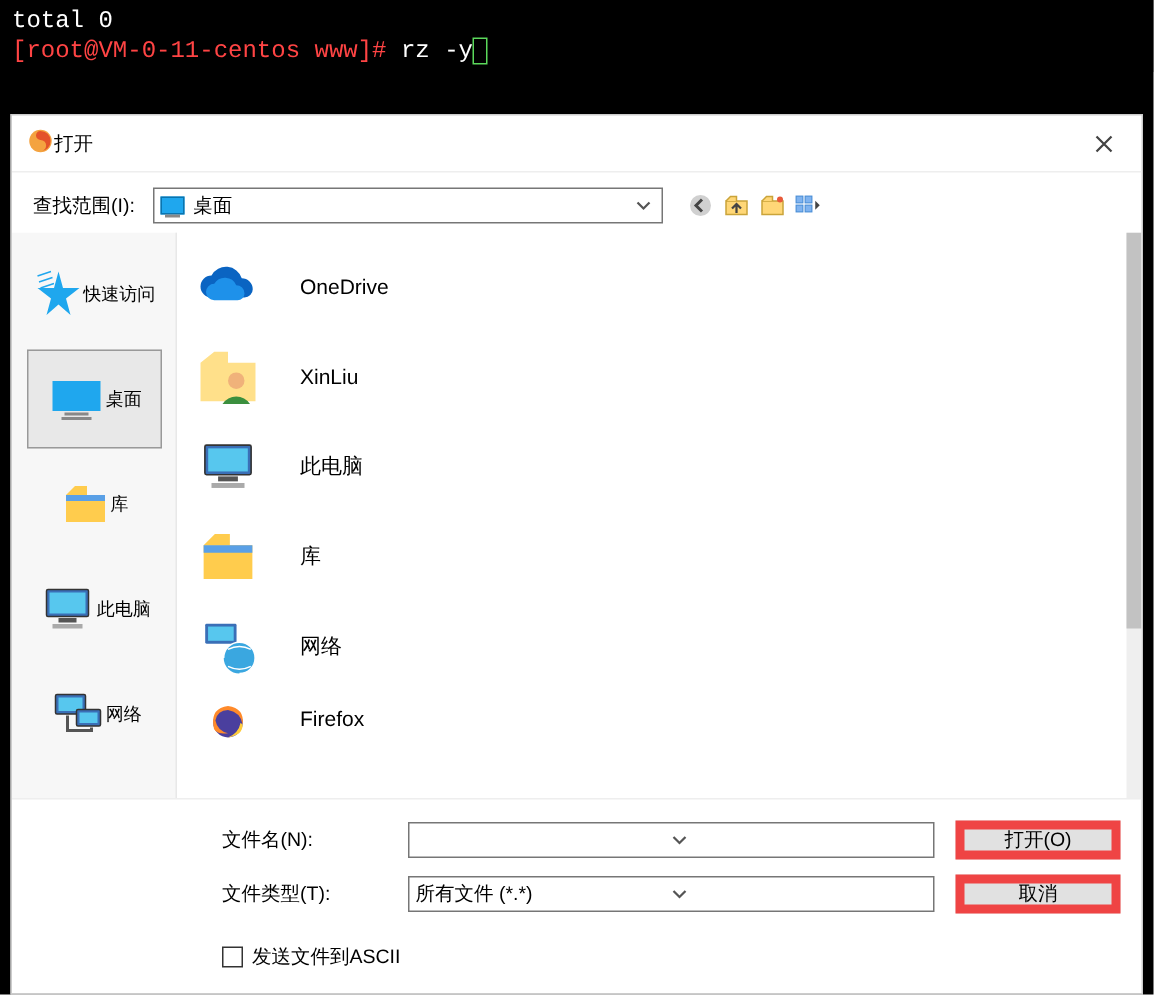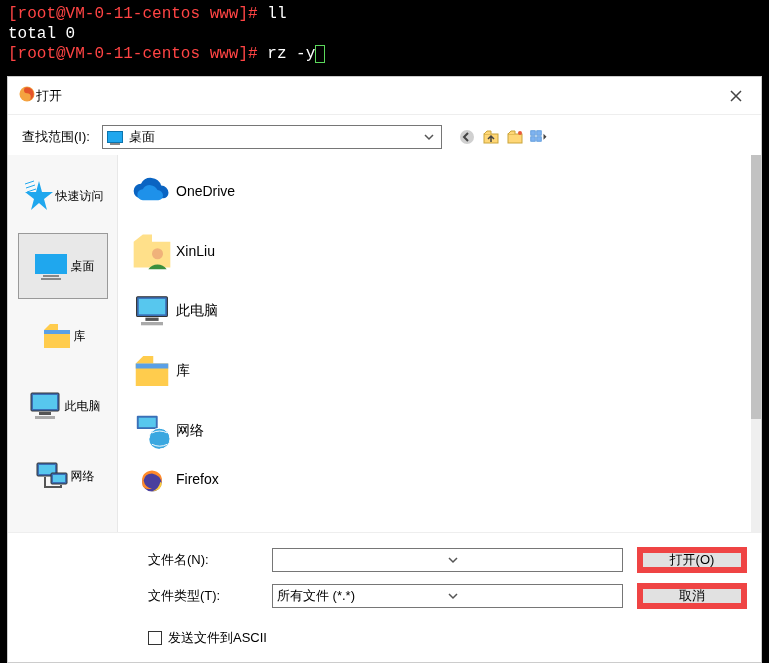--- a/index.html
+++ b/index.html
@@ -21,43 +21,40 @@
   .combo-arrow { display:flex; align-items:center; justify-content:center; width:16px; height:22px;}
   .lookin-tools { display:flex; align-items:center; gap:6px; margin-left:10px;}
   .tool-icon { width:18px; height:18px; display:flex; align-items:center; justify-content:center;}
   .body-row { display:flex; flex:1; overflow:hidden;}
   .places { width:110px; background:#f7f7f7; border-right:1px solid #e8e8e8; padding-top:6px; display:flex; flex-direction:column; align-items:center;}
   .place-item { width:90px; height:66px; display:flex; align-items:center; justify-content:center; margin:2px 0; font-size:12px; }
   .place-item .icon { height:36px; display:flex; align-items:center; justify-content:center;}
   .place-item.selected { border:1px solid #999; background:#e8e8e8;}
   .file-area { flex:1; position:relative; display:flex; flex-direction:column;}
   .file-list { flex:1; overflow:hidden; padding:6px 4px; }
-  .file-item { display:flex; align-items:center; height:60px; padding-left:6px; gap:0; font-size:14px;}
+  .file-item { display:flex; align-items:center; height:60px; padding-left:6px; gap:24px; font-size:14px;}
   .file-item .ficon { width:48px; height:48px; display:flex; align-items:center; justify-content:center;}
   .scrollbar { position:absolute; right:0; top:0; bottom:0; width:10px; background:#efefef;}
   .scrollbar .thumb { background:#c2c2c2; width:10px; }
 
   .bottom-area { border-top:1px solid #eee; padding:14px 14px 14px 140px; display:grid; grid-template-columns: 110px 1fr 110px; gap:10px 14px; align-items:center;}
   .field-label { font-size:13px; }
   .combo { display:flex; border:1px solid #767676; height:24px; align-items:center; background:#fff; padding:0 4px;}
   .combo span { flex:1; }
   .btn { background:#e1e1e1; border:6px solid #ef4444; height:26px; display:flex; align-items:center; justify-content:center; font-size:13px; }
   .checkbox { width:14px; height:14px; border:1px solid #333; display:flex; align-items:center; justify-content:center;}
   .ascii-row { padding:6px 14px 14px 140px; font-size:13px;}
 
   
   .chevron{width:10px;height:10px;}
 </style>
 </head>
 <body>
 
 <div class="terminal">
-  <div>
-    <span class="t-red">[</span><span class="t-red">root@VM-0-11-centos</span> <span class="t-red">www</span><span class="t-red">]# </span><span>ll</span>
-  </div>
   <div>total 0</div>
   <div>
     <span class="t-red">[</span><span class="t-red">root@VM-0-11-centos</span> <span class="t-red">www</span><span class="t-red">]# </span><span>rz -y</span><span class="cursor"></span>
   </div>
 </div>
 
 <div class="dialog">
   <div class="titlebar">
     <span>
       <svg class="swirl-icon" viewBox="0 0 24 24">

